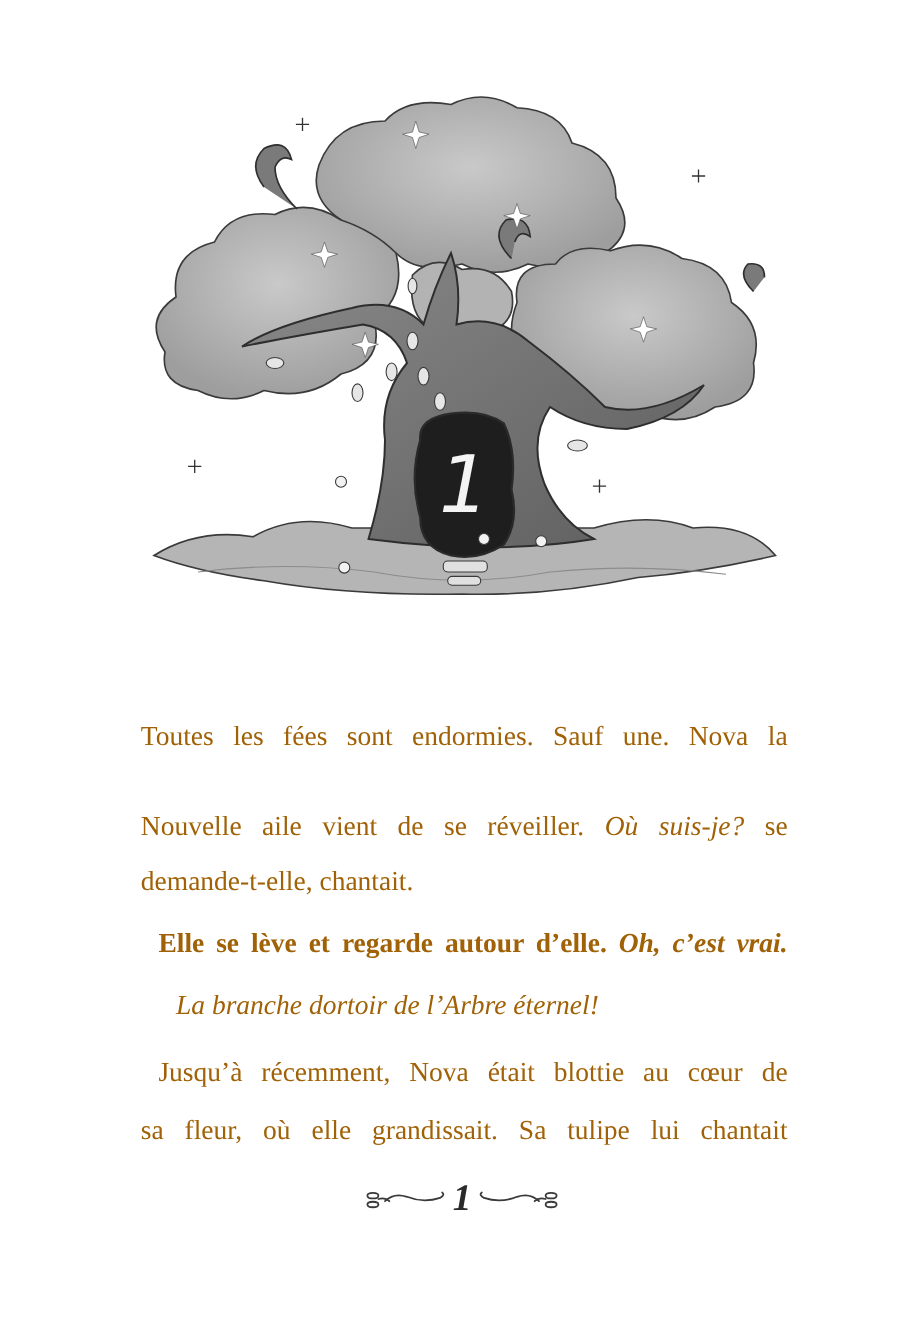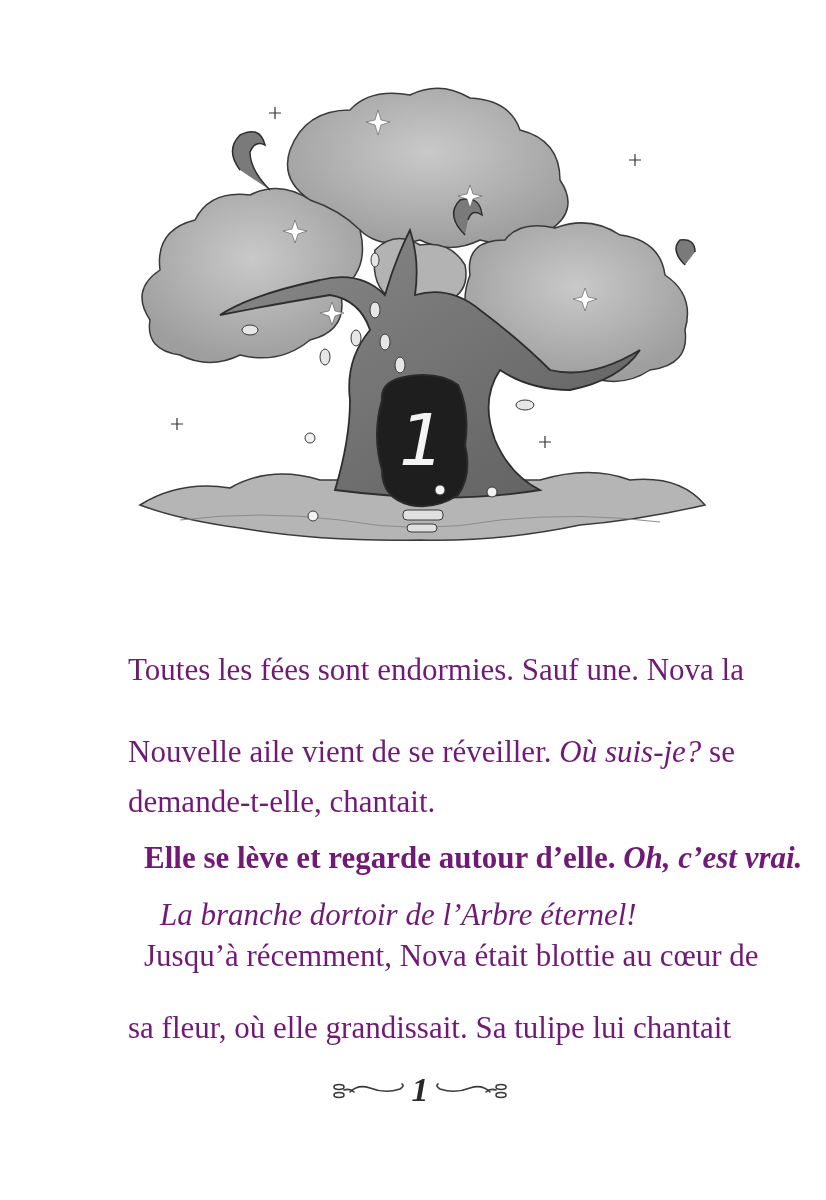--- a/index.html
+++ b/index.html
@@ -46,24 +46,24 @@
       left: 128px;
       width: 588px;
       top: 640px;
     }
     .line {
       position: absolute;
       left: 0;
       width: 588px;
       height: 40px;
       font-family: "Liberation Serif", serif;
-      font-size: 31px;
+      font-size: 25px;
       line-height: 40px;
       white-space: nowrap;
-      color: #701a75;
+      color: #a16207;
     }
     .line.justify {
       text-align: justify;
       text-align-last: justify;
     }
     .line.indent {
       padding-left: 16px;
       width: 572px;
     }
     .it { font-style: italic; }
@@ -177,21 +177,21 @@
   </div>
   <div class="line" style="top:142px;">
     <span>demande-t-elle, chantait.</span>
   </div>
   <div class="line justify indent" style="top:198px;font-weight:bold;">
     <span>Elle se lève et regarde autour d’elle. </span><span class="it">Oh, c’est vrai.</span>
   </div>
   <div class="line" style="top:255px;margin-left:32px;">
     <span class="it">La branche dortoir de l’Arbre éternel!</span>
   </div>
-  <div class="line justify indent" style="top:296px;">
+  <div class="line justify indent" style="top:316px;">
     <span>Jusqu’à récemment, Nova était blottie au cœur de</span>
   </div>
   <div class="line justify" style="top:368px;">
     <span>sa fleur, où elle grandissait. Sa tulipe lui chantait</span>
   </div>
 </div>
 
 <div class="page-footer">
   <svg width="180" height="40" viewBox="0 0 180 40">
     <g fill="none" stroke="#3a3a3a" stroke-width="1.6" stroke-linecap="round">

